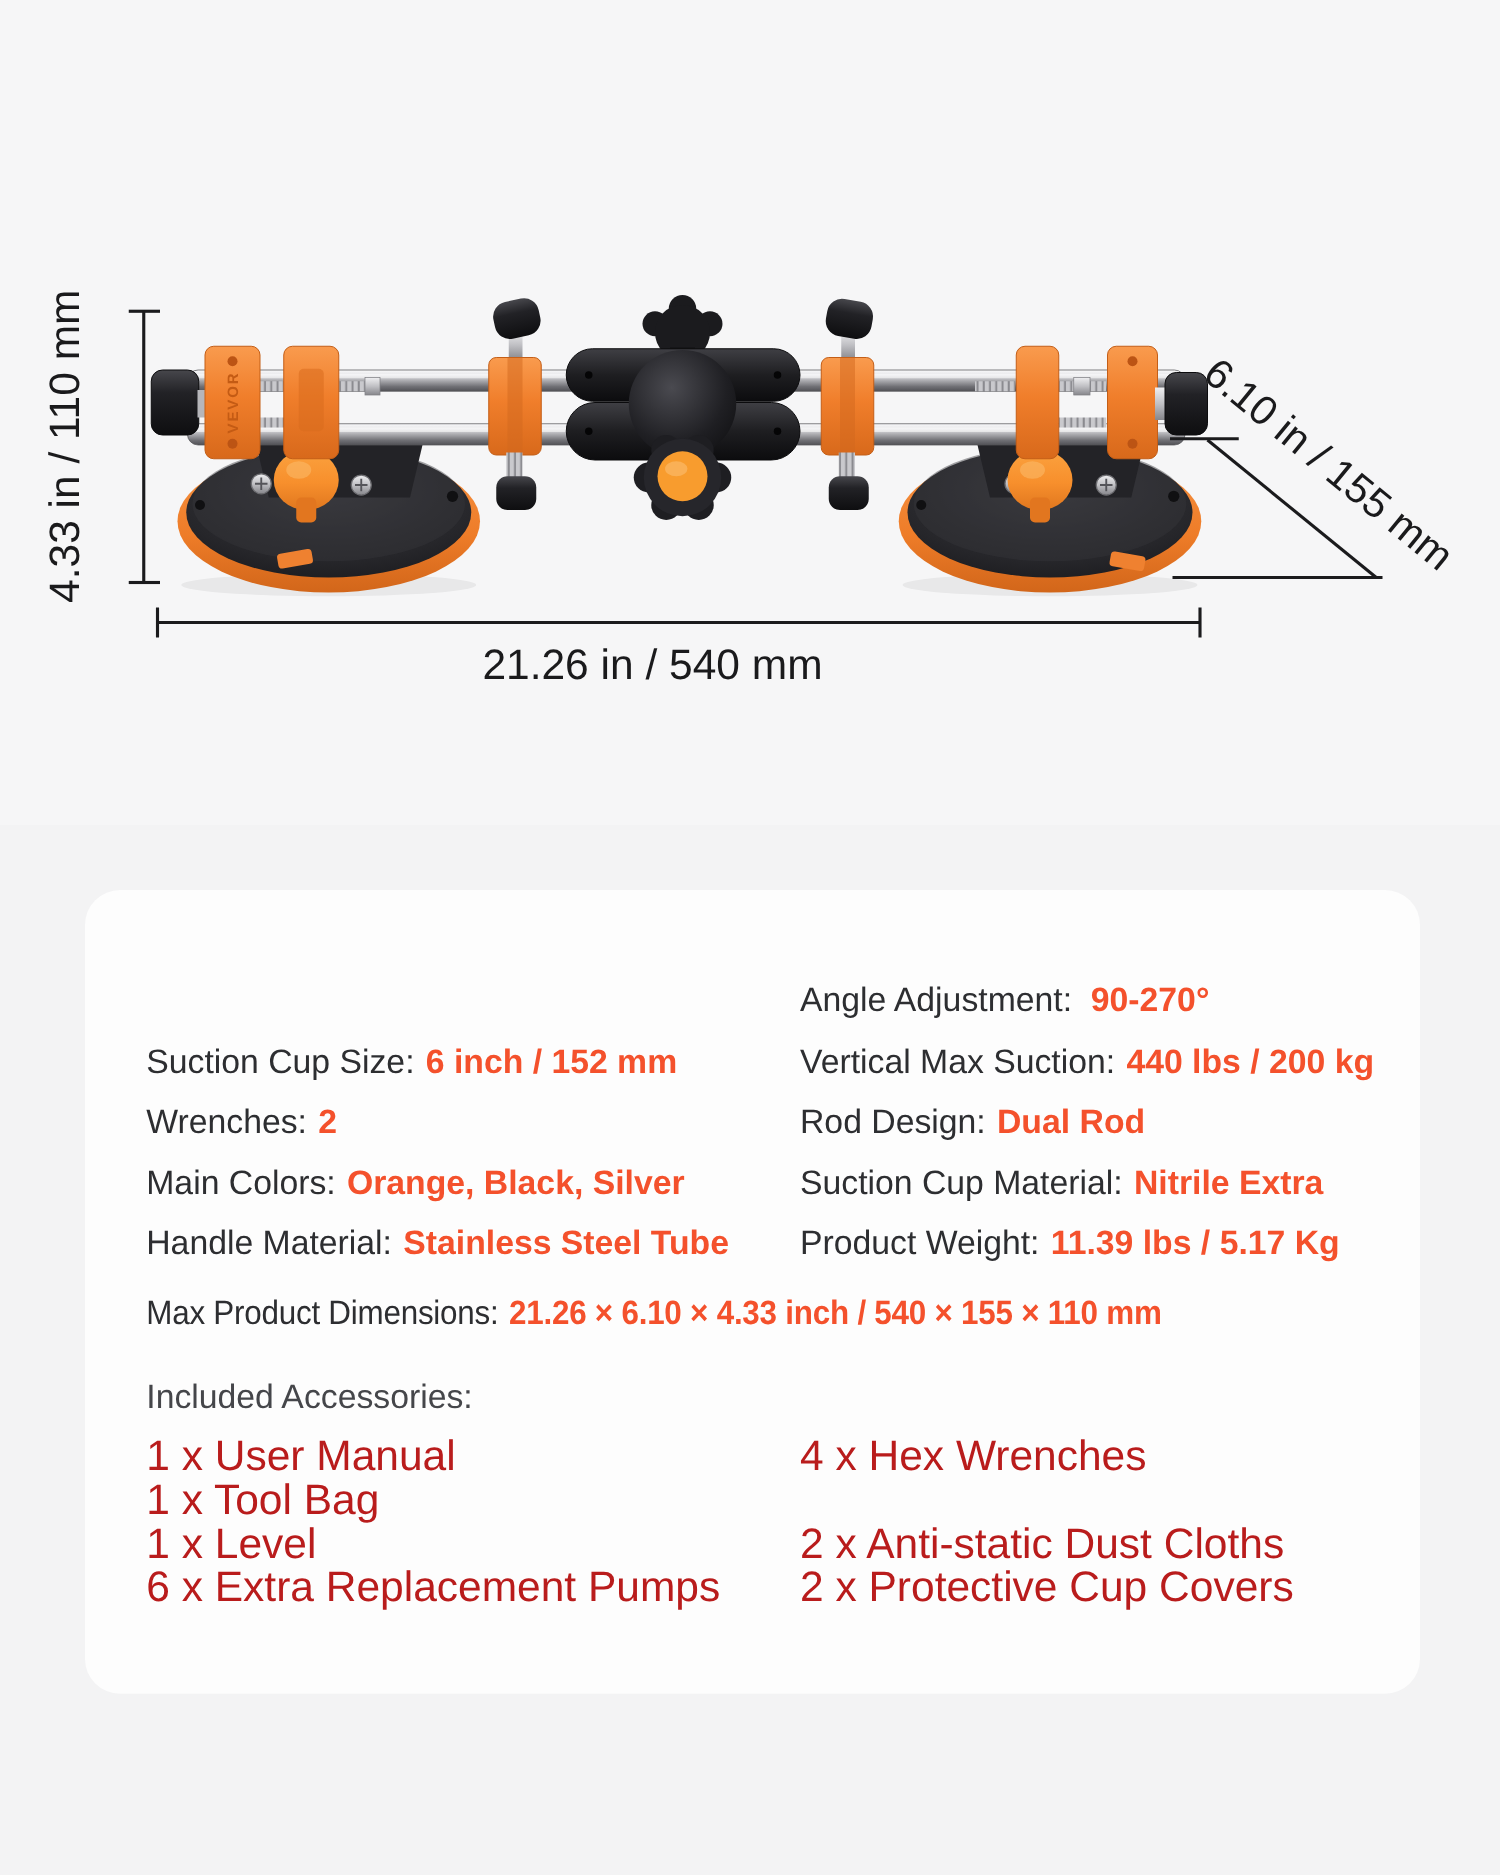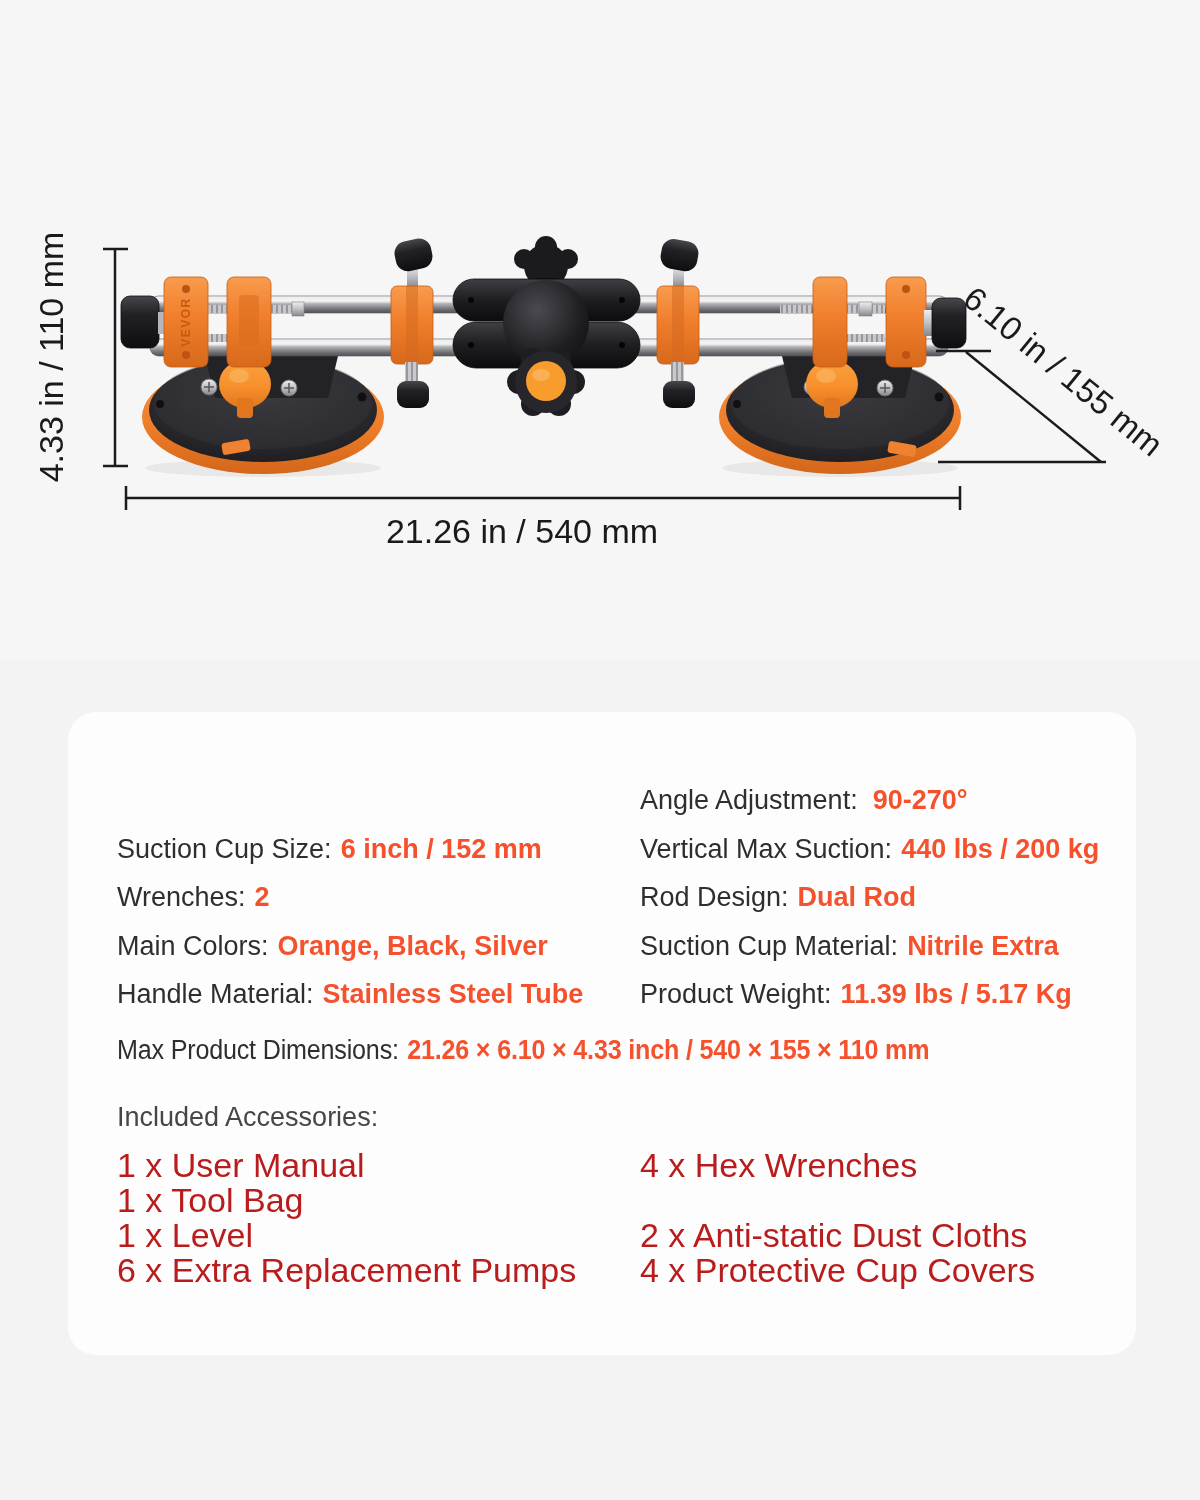--- a/index.html
+++ b/index.html
@@ -266,16 +266,16 @@
 
     <div class="acc-heading">Included Accessories:</div>
 
     <div class="acc-item col-l a1">1 x User Manual</div>
     <div class="acc-item col-l a2">1 x Tool Bag</div>
     <div class="acc-item col-l a3">1 x Level</div>
     <div class="acc-item col-l a4">6 x Extra Replacement Pumps</div>
 
     <div class="acc-item col-r a1">4 x Hex Wrenches</div>
     <div class="acc-item col-r a3">2 x Anti-static Dust Cloths</div>
-    <div class="acc-item col-r a4">4 x Protective Cup Covers</div>
+    <div class="acc-item col-r a4">2 x Protective Cup Covers</div>
 
   </div>
 </div>
 
 </body></html>

